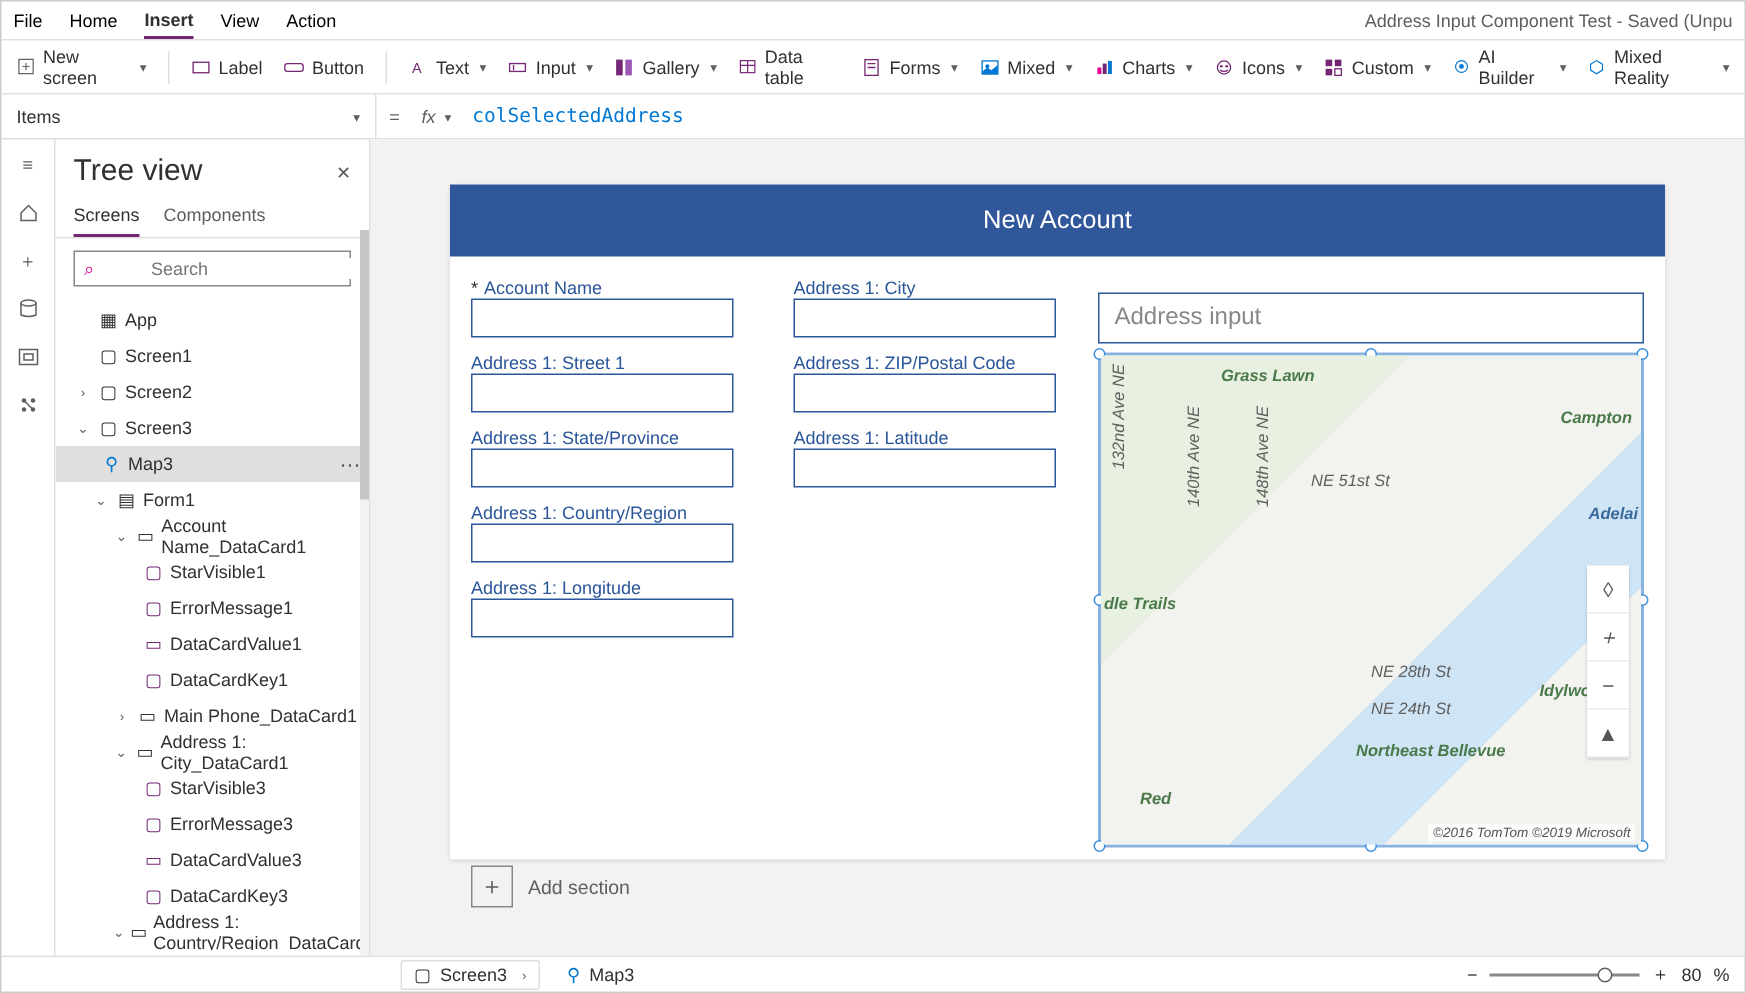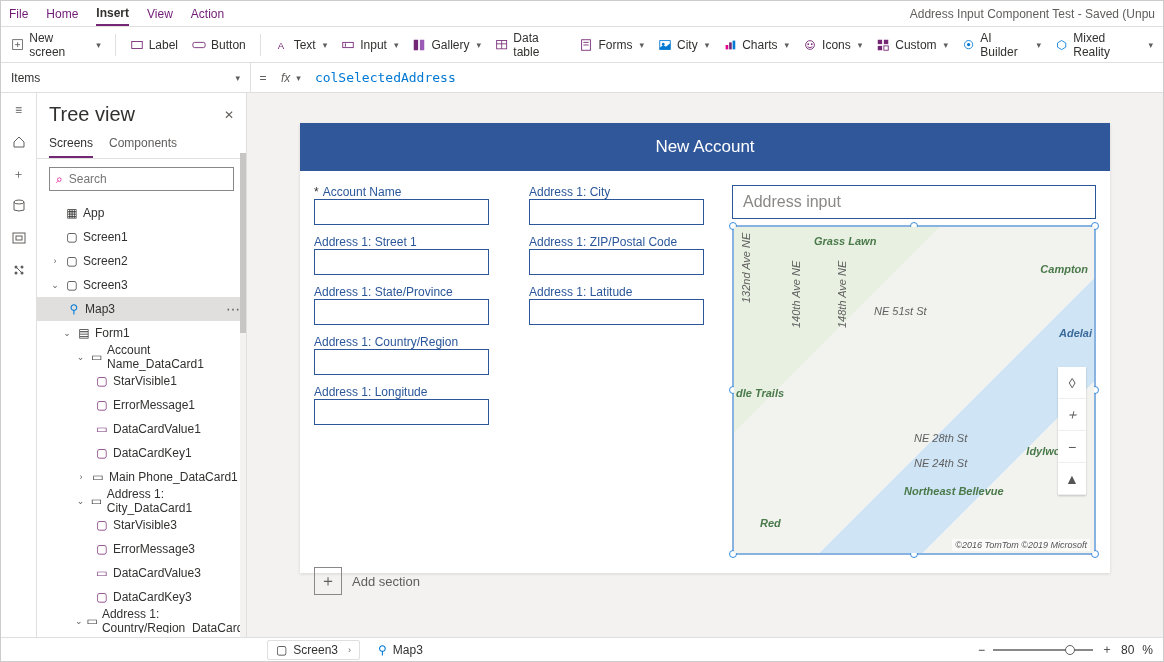--- a/index.html
+++ b/index.html
@@ -1,18 +1,18 @@
 <!DOCTYPE html>
 <html><head>
 <meta charset="utf-8">
 <style>
 * { box-sizing: border-box; margin: 0; padding: 0; font-family: "Segoe UI", Arial, sans-serif; }
 body { background: #fff; width: 1164px; height: 662px; overflow: hidden; font-size: 12px; color: #323130; border:1px solid #ccc;}
 .menubar { display:flex; align-items:center; height:26px; border-bottom:1px solid #e1dfdd; padding:0 8px; gap:18px; }
-.menubar .item { font-size:12px; color:#701a75; cursor:pointer; padding:4px 0;}
+.menubar .item { font-size:12px; color:#000000; cursor:pointer; padding:4px 0;}
 .menubar .item.active { border-bottom:2px solid #742774; color:#323130; font-weight:600;}
 .title-right { margin-left:auto; color:#605e5c; font-size:12px; }
 .toolbar { display:flex; align-items:center; height:36px; border-bottom:1px solid #e1dfdd; padding:0 10px; gap:14px; }
 .tool { display:flex; align-items:center; gap:5px; color:#323130; font-size:12px; cursor:pointer;}
 .tool .ico { width:14px; height:14px; display:inline-block;}
 .chev { font-size:9px; color:#605e5c; margin-left:2px;}
 .sep { width:1px; height:22px; background:#e1dfdd;}
 .formula-row { display:flex; align-items:center; height:30px; border-bottom:1px solid #e1dfdd;}
 .prop-select { width:250px; border-right:1px solid #e1dfdd; height:100%; display:flex; align-items:center; padding:0 10px; justify-content:space-between; cursor:pointer;}
 .eq { width:24px; text-align:center; color:#605e5c;}
@@ -23,37 +23,37 @@
 .rail { width:36px; border-right:1px solid #e1dfdd; display:flex; flex-direction:column; align-items:center; padding-top:8px; gap:14px;}
 .rail .ricon { width:18px; height:18px; color:#605e5c; cursor:pointer; display:flex; align-items:center; justify-content:center;}
 .treeview { width:210px; border-right:1px solid #e1dfdd; overflow:hidden; position:relative;}
 .tv-head { display:flex; align-items:center; justify-content:space-between; padding:10px 12px 4px;}
 .tv-title { font-size:20px; font-weight:400;}
 .tv-close { cursor:pointer; color:#605e5c;}
 .tv-tabs { display:flex; gap:16px; padding:0 12px; border-bottom:1px solid #e1dfdd;}
 .tv-tab { font-size:12px; padding:6px 0; cursor:pointer; color:#605e5c;}
 .tv-tab.active { color:#323130; border-bottom:2px solid #742774;}
 .tv-search { margin:8px 12px; border:1px solid #8a8886; height:24px; display:flex; align-items:center; padding:0 6px; gap:6px;}
-.tv-search input { border:none; outline:none; flex:1; font-size:12px;}
+.tv-search input { border:none; outline:none; flex:1; font-size:12px;margin-left:32px;}
 .tree { padding:2px 0; overflow-y:auto; height:calc(100% - 110px);}
 .node { display:flex; align-items:center; height:24px; padding-right:6px; cursor:pointer; gap:4px; font-size:12px; color:#323130;}
 .node.selected { background:#e1dfdd;}
 .node .tw { width:12px; text-align:center; font-size:9px; color:#605e5c;}
 .node .nicon { width:14px; height:14px; display:inline-flex; align-items:center; justify-content:center;}
 .node .more { margin-left:auto; color:#605e5c; font-size:14px;}
 .canvas-area { flex:1; background:#f3f2f1; overflow:hidden; display:flex; align-items:flex-start; justify-content:center; padding:30px 20px;}
 .artboard { width:810px; height:450px; background:#fff; box-shadow:0 1px 3px rgba(0,0,0,0.12);}
 .form-header { background:#31579b; color:#fff; height:48px; display:flex; align-items:center; justify-content:center; font-size:17px;}
 .form-body { display:flex; padding:14px 14px 0; gap:18px;}
 .fields { display:flex; gap:30px;}
 .col { width:185px; display:flex; flex-direction:column; gap:10px;}
 .field-label { font-size:12px; color:#2b579a;}
 .field-label .req { color:#323130; margin-right:4px;}
 .field-input { border:1px solid #2b579a; height:26px; width:175px; background:#fff;}
-.right-panel { flex:1; display:flex; flex-direction:column; gap:6px;}
+.right-panel { flex:1; display:flex; flex-direction:column; gap:6px;margin-top:10px;}
 .addr-input { border:1px solid #2b579a; height:34px; display:flex; align-items:center; padding:0 10px; color:#8a8886; font-size:16px;}
 .map-wrap { position:relative; border:2px solid #88b3e0; height:330px;font-style:italic;}
 .map-wrap .handle { position:absolute; width:8px; height:8px; background:#fff; border:1px solid #3b8dde; border-radius:50%;}
 .map-img { width:100%; height:100%; background:linear-gradient(135deg,#e8f0e2 0%, #e8f0e2 30%, #f2f2ef 30%, #f2f2ef 60%, #cfe4f5 60%, #cfe4f5 75%, #f2f2ef 75%); position:relative; overflow:hidden;}
 .map-label { position:absolute; font-size:11px; color:#5f5f5f;}
 .map-controls { position:absolute; right:8px; top:140px; display:flex; flex-direction:column; background:#fff; box-shadow:0 1px 2px rgba(0,0,0,0.2);}
 .map-controls div { width:28px; height:32px; display:flex; align-items:center; justify-content:center; border-bottom:1px solid #eee; cursor:pointer; font-size:14px; color:#555;}
 .map-copy { position:absolute; right:4px; bottom:2px; font-size:9px; color:#555; background:rgba(255,255,255,0.7); padding:1px 3px;}
 .add-section { display:flex; align-items:center; gap:10px; padding:12px 14px; color:#605e5c; font-size:13px;}
 .add-btn { width:28px; height:28px; border:1px solid #8a8886; display:flex; align-items:center; justify-content:center; cursor:pointer; font-size:16px;}
@@ -159,21 +159,21 @@
       <span class="chev">▾</span>
     </div>
   <div class="tool">
       <span class="ico">
         <svg viewBox="0 0 16 16">
           <rect x="2" y="3" width="12" height="10" fill="none" stroke="#0078d4"></rect>
           <circle cx="6" cy="7" r="1.5" fill="#0078d4"></circle>
           <path d="M2 11 L6 8 L9 10 L14 6 L14 13 L2 13" fill="#0078d4"></path>
         </svg>
       </span>
-      <span>City</span>
+      <span>Mixed</span>
       <span class="chev">▾</span>
     </div>
   <div class="tool">
       <span class="ico">
         <svg viewBox="0 0 16 16">
           <rect x="3" y="8" width="3" height="5" fill="#e3008c"></rect>
           <rect x="7" y="5" width="3" height="8" fill="#742774"></rect>
           <rect x="11" y="3" width="3" height="10" fill="#0078d4"></rect>
         </svg>
       </span>

